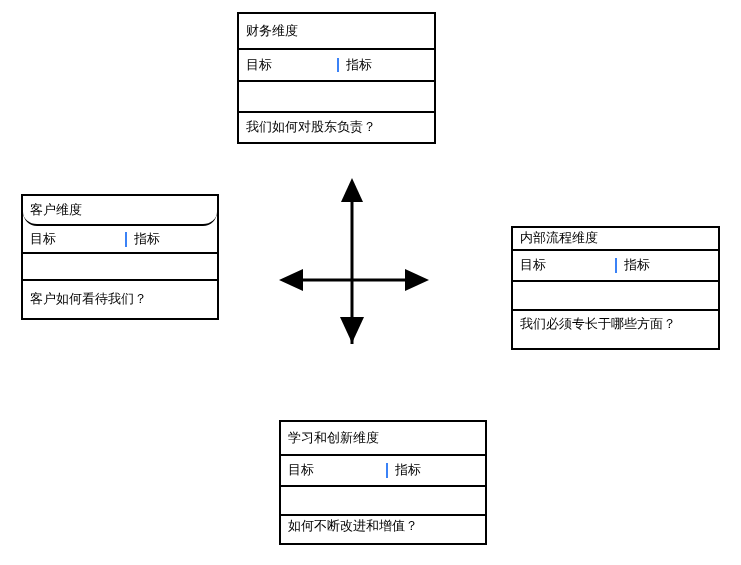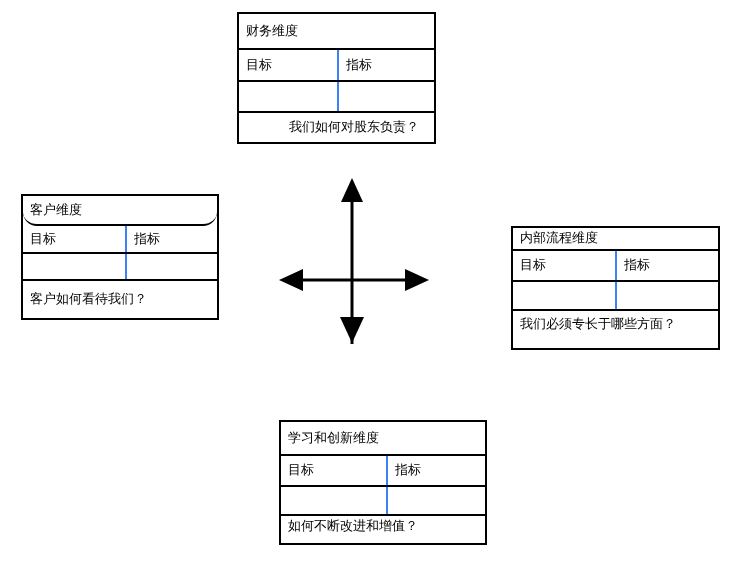--- a/index.html
+++ b/index.html
@@ -26,20 +26,21 @@
     box-sizing: border-box;
     border: 2px solid #000000;
     background: #ffffff;
     display: flex;
     flex-direction: column;
   }
   .card-row {
     box-sizing: border-box;
     display: flex;
     flex-direction: row;
+    align-items: center;
   }
   .row-title {
     border-bottom: 2px solid #000000;
   }
   .row-header {
     border-bottom: 2px solid #000000;
   }
   .row-data {
     border-bottom: 2px solid #000000;
   }
@@ -79,21 +80,21 @@
       <div class="cell cell-full">财务维度</div>
     </div>
     <div class="card-row row-header" style="height:32px;">
       <div class="cell cell-left" style="width:100px;">目标</div>
       <div class="cell" style="width:95px;">指标</div>
     </div>
     <div class="card-row row-data" style="height:31px;">
       <div class="cell cell-left" style="width:100px;"></div>
       <div class="cell" style="width:95px;"></div>
     </div>
-    <div class="card-row row-question" style="height:29px;margin-left:43px;">
+    <div class="card-row row-question" style="height:29px;">
       <div class="cell cell-full">我们如何对股东负责？</div>
     </div>
   </div>
 
   <div class="card" id="card-customer" style="left:21px; top:194px; width:198px; height:126px;">
     <div class="card-row row-title" style="height:34px;border-radius:14px;">
       <div class="cell cell-full">客户维度</div>
     </div>
     <div class="card-row row-header" style="height:31px;">
       <div class="cell cell-left" style="width:104px;">目标</div>

